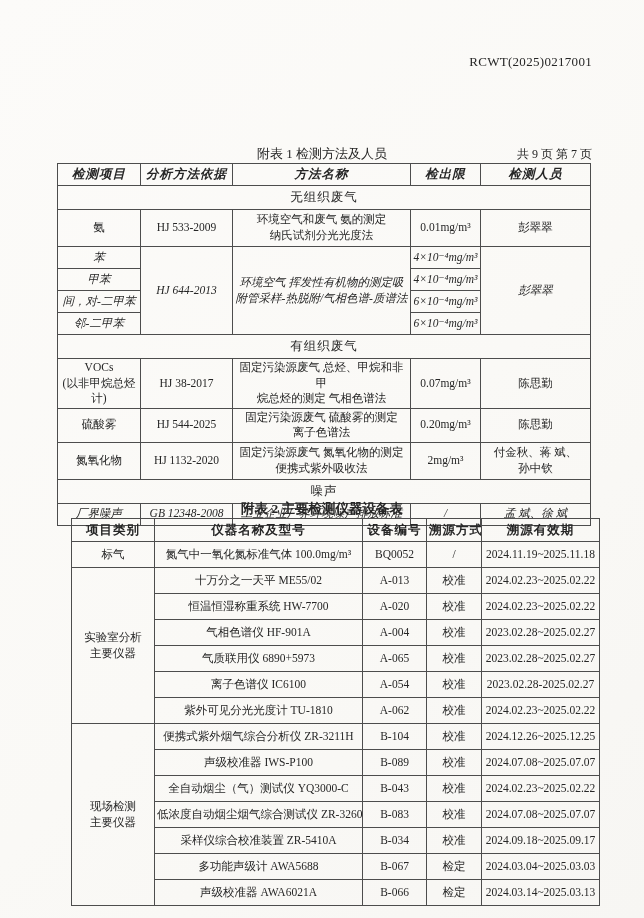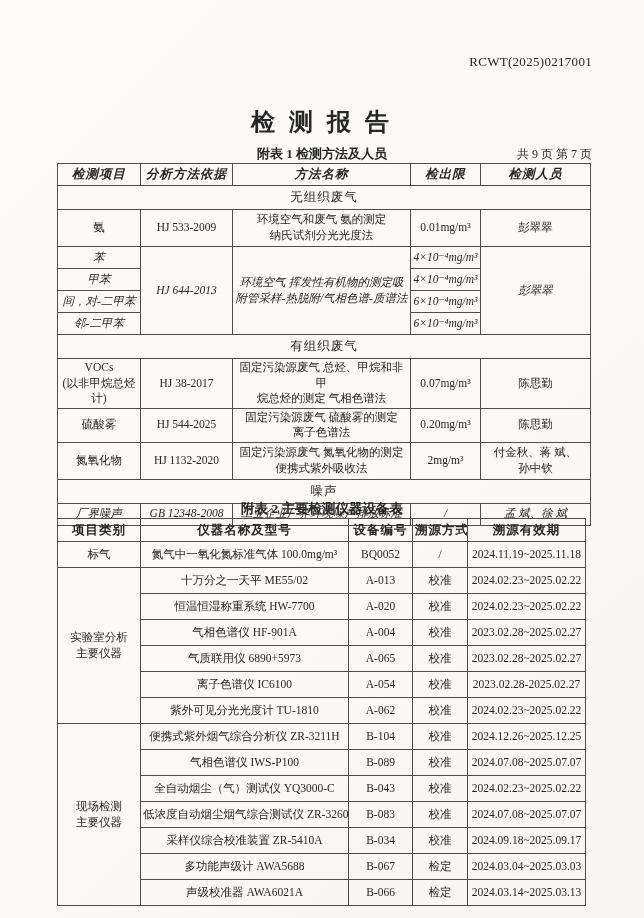--- a/index.html
+++ b/index.html
@@ -13,52 +13,51 @@
     position:relative;width:644px;height:918px;
     background:linear-gradient(135deg,#fcfbf9 0%,#faf9f6 55%,#f7f6f3 100%);
     overflow:hidden;
   }
   .report-no{position:absolute;top:54px;right:52px;font-size:13px;letter-spacing:.3px;}
   .company{position:absolute;top:80px;left:0;width:644px;text-align:center;
     font-size:16px;font-weight:bold;letter-spacing:1.5px;}
   .main-title{position:absolute;top:106px;left:0;width:644px;text-align:center;
     font-size:24px;font-weight:bold;letter-spacing:4px;}
   .t1-caption{position:absolute;top:145px;left:0;width:644px;text-align:center;
-    font-size:13px;font-weight:bold;}
+    font-size:13px;font-weight:normal;}
   .t1-pages{position:absolute;top:146px;right:52px;font-size:12px;font-weight:normal;}
   .t2-caption{position:absolute;top:500px;left:0;width:644px;text-align:center;
     font-size:13.5px;font-weight:bold;}
 
   table{border-collapse:collapse;table-layout:fixed;}
   td{
     border:1px solid #4d4d4d;
     text-align:center;vertical-align:middle;
     font-size:11.5px;line-height:1.35;
     padding:1px 2px;overflow:hidden;
     white-space:nowrap;
   }
   td.ml{white-space:pre-line;}
   .t1{position:absolute;left:57px;top:163px;width:533px;}
-  .t2{position:absolute;left:57px;top:518px;width:528px;padding-left:32px;}
+  .t2{position:absolute;left:71px;top:518px;width:528px;padding-left:32px;}
   .th td{font-size:12.5px;font-weight:bold;letter-spacing:1px;}
   .section td{font-size:12.5px;letter-spacing:1px;height:21px;}
   .r22{height:22px;font-style:italic;}
   .r37{height:37px;}
   .r34{height:34px;}
   .r19{height:19px;}
   .t2 td{height:23px;}
   .t2 .th td{height:20px;}
 </style>
 </head>
 <body>
 
 <div class="page">
 
   <div class="report-no">RCWT(2025)0217001</div>
-  <div class="main-title">检 测 报 告</div>
   <div class="t1-caption">附表 1 检测方法及人员</div>
   <div class="t1-pages">共 9 页  第 7 页</div>
 
   <table class="t1">
     <colgroup>
         <col style="width:83px">
         <col style="width:92px">
         <col style="width:178px">
         <col style="width:70px">
         <col style="width:110px">
@@ -209,21 +208,21 @@
     </tr>
     <tr>
       <td rowspan="7" class="ml">现场检测
 主要仪器</td>
       <td>便携式紫外烟气综合分析仪 ZR-3211H</td>
       <td>B-104</td>
       <td>校准</td>
       <td>2024.12.26~2025.12.25</td>
     </tr>
     <tr>
-      <td>气相色谱仪 IWS-P100</td>
+      <td>声级校准器 IWS-P100</td>
       <td>B-089</td>
       <td>校准</td>
       <td>2024.07.08~2025.07.07</td>
     </tr>
     <tr>
       <td>全自动烟尘（气）测试仪 YQ3000-C</td>
       <td>B-043</td>
       <td>校准</td>
       <td>2024.02.23~2025.02.22</td>
     </tr>

